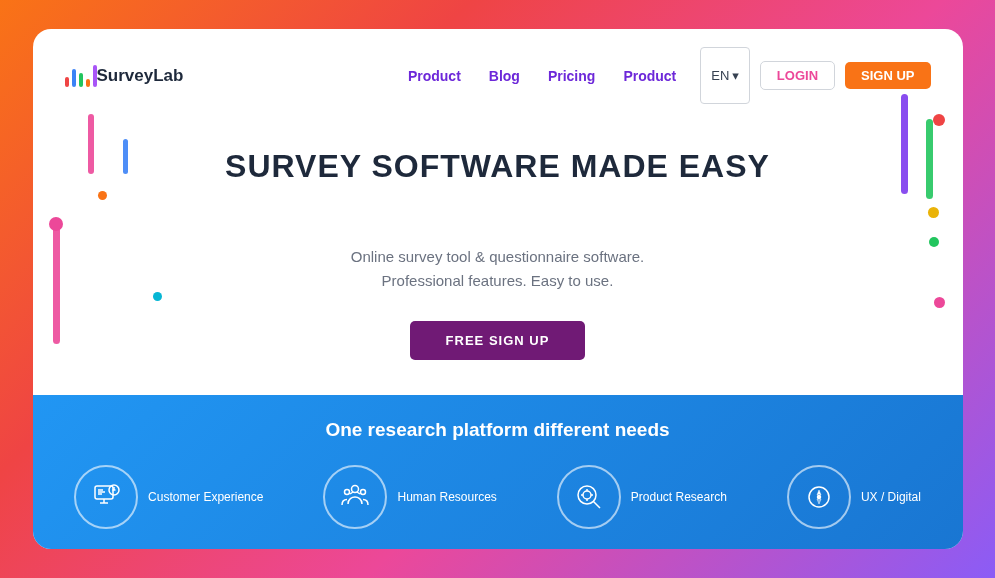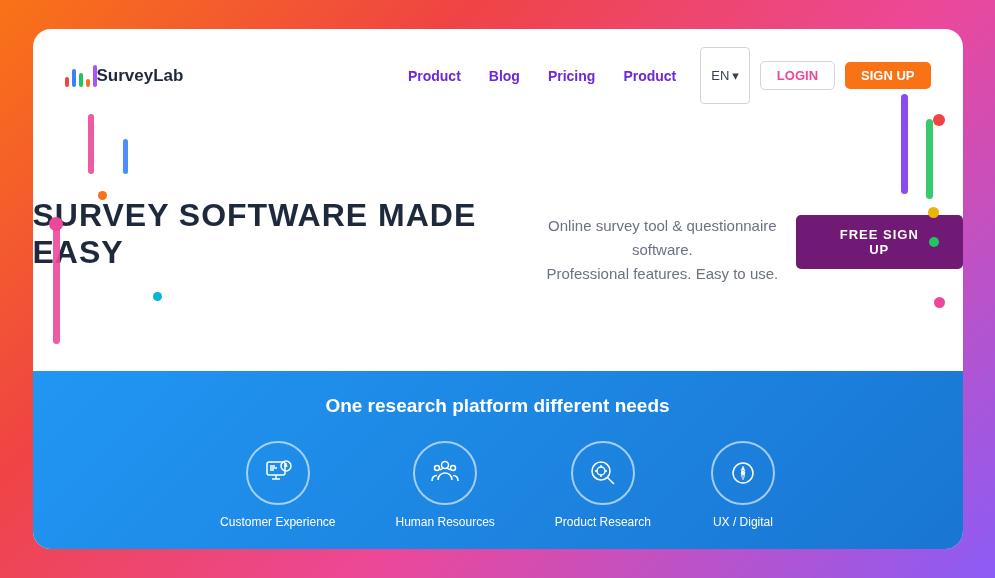--- a/index.html
+++ b/index.html
@@ -116,20 +116,21 @@
       border: none;
       border-radius: 5px;
       padding: 6px 16px;
       cursor: pointer;
       font-weight: 700;
     }
 
     
     .hero {
       display: flex;
+      flex-direction: column;
       align-items: center;
       justify-content: center;
       flex: 1;
       padding: 10px 0 20px 0;
     }
     .hero-title {
       font-size: 32px;
       font-weight: 800;
       color: #1e293b;
       letter-spacing: 1px;
@@ -200,21 +201,21 @@
       color: #fff;
       margin-bottom: 24px;
     }
     .categories {
       display: flex;
       gap: 60px;
       align-items: flex-start;
     }
     .category {
       display: flex;
-      flex-direction: column;
+      flex-direction: row;
       align-items: center;
       gap: 10px;
     }
     .category-icon {
       width: 64px;
       height: 64px;
       border: 2px solid rgba(255,255,255,0.6);
       border-radius: 50%;
       display: flex;
       align-items: center;

